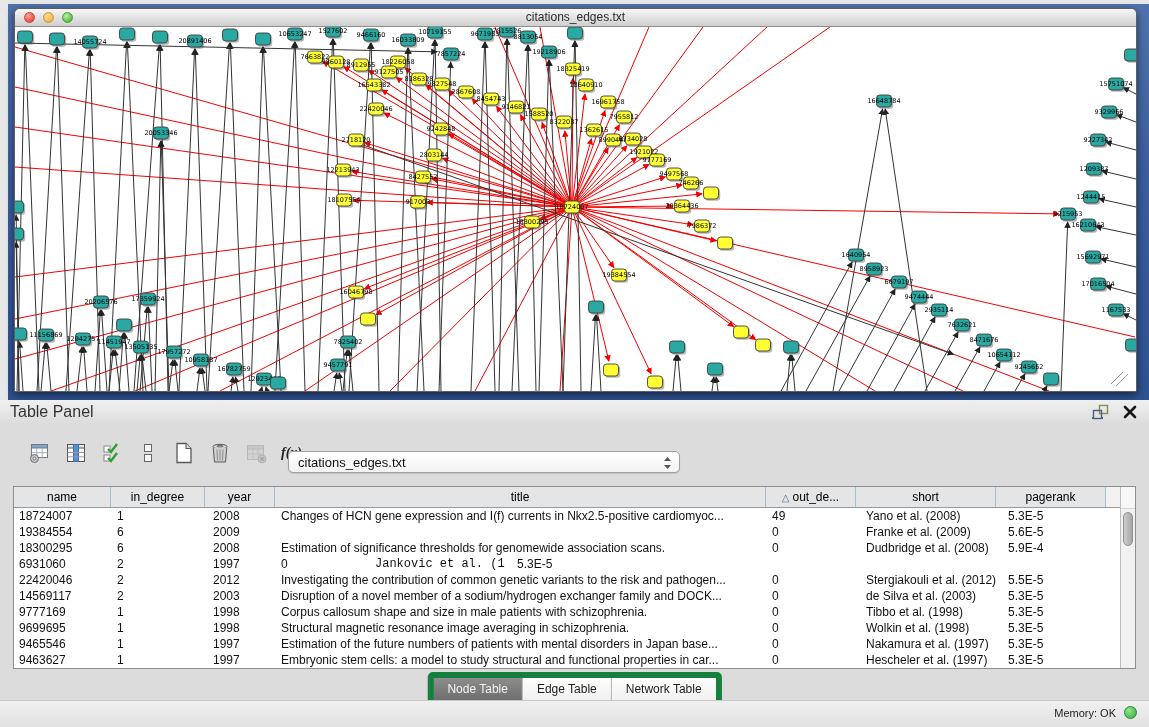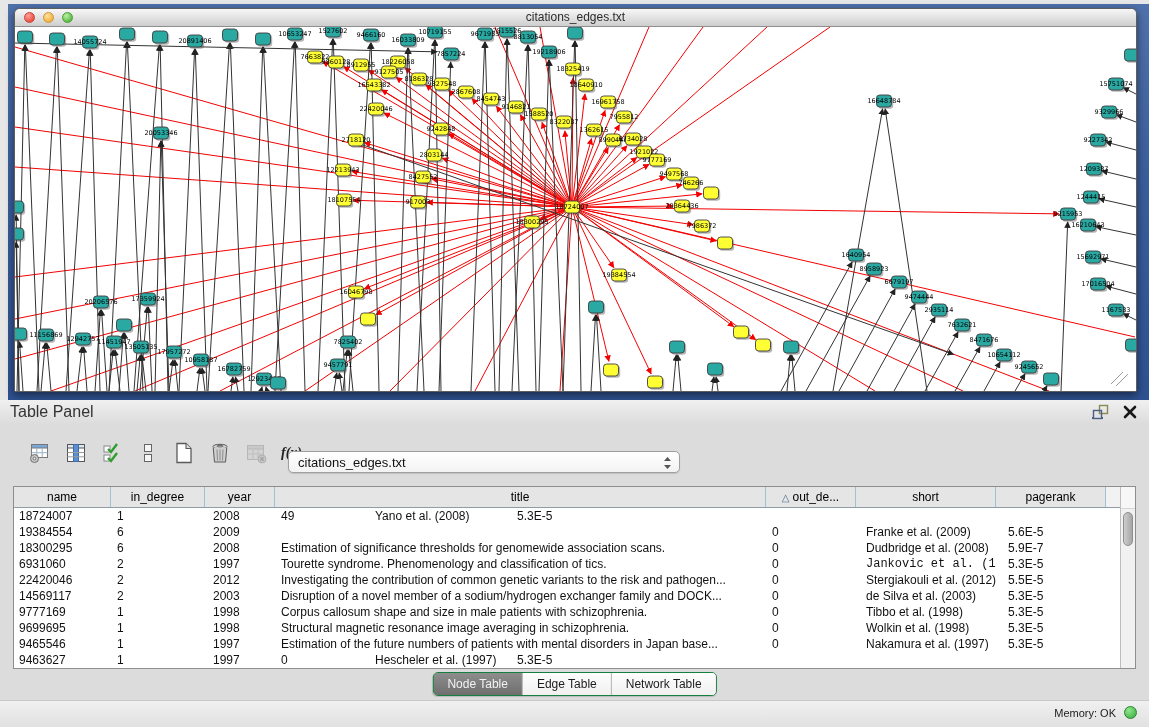--- a/index.html
+++ b/index.html
@@ -77,21 +77,21 @@
   }
   .vscroll .corner{position:absolute;left:0;right:0;top:0;height:21px;background:#f7f7f7;border-bottom:1px solid #d5d5d5}
   .vthumb{
     position:absolute;left:2px;top:25px;width:10px;height:34px;border-radius:6px;
     background:linear-gradient(90deg,#cdcdcd,#a6a6a6);border:1px solid #8f8f8f;box-sizing:border-box;
   }
 
   
   .tabs{
     position:absolute;left:50%;top:672px;transform:translateX(-50%);
-    display:flex;height:22px;border:1px solid #15803d;border-radius:5px;
+    display:flex;height:22px;border:6px solid #15803d;border-radius:5px;
     overflow:hidden;box-shadow:0 1px 1px rgba(0,0,0,.15);
   }
   .tab{font-size:12px;line-height:22px;padding:0 14px;color:#1c1c1c;
        background:linear-gradient(#fefefe,#f0f0f0);border-right:1px solid #b2b2b2;cursor:default}
   .tab:last-child{border-right:none}
   .tab.selected{background:linear-gradient(#8d8d8d,#6e6e6e);color:#f3f3f3}
 
   
   .footer{position:absolute;left:0;bottom:0;width:1149px;height:26px;
           background:linear-gradient(#f0f0f0,#e1e1e1);border-top:1px solid #c8c8c8}
@@ -703,47 +703,47 @@
       <div class="th" style="width: 90px;"><span class="sort-tri">△</span>out_de...</div>
       <div class="th" style="width: 140px;">short</div>
       <div class="th" style="width: 110px;">pagerank</div>
       <div class="th th-fill"></div>
     </div>
   <div class="tbody" id="tbody">
       <div class="tr">
         <div class="td" style="width: 97px; padding-left: 5px;">18724007</div>
         <div class="td" style="width: 94px; padding-left: 6px;">1</div>
         <div class="td" style="width: 70px; padding-left: 8px;">2008</div>
+        <div class="td" style="width: 491px; padding-left: 6px;">Changes of HCN gene expression and I(f) currents in Nkx2.5-positive cardiomyoc...</div>
         <div class="td" style="width: 90px; padding-left: 6px;">49</div>
         <div class="td" style="width: 140px; padding-left: 10px;">Yano et al. (2008)</div>
         <div class="td" style="width: 110px; padding-left: 12px;">5.3E-5</div>
       </div>
       <div class="tr">
         <div class="td" style="width: 97px; padding-left: 5px;">19384554</div>
         <div class="td" style="width: 94px; padding-left: 6px;">6</div>
         <div class="td" style="width: 70px; padding-left: 8px;">2009</div>
         <div class="td" style="width: 491px; padding-left: 6px; margin-top: 44px;">Genome-wide association studies in ADHD.</div>
         <div class="td" style="width: 90px; padding-left: 6px;">0</div>
         <div class="td" style="width: 140px; padding-left: 10px;">Franke et al. (2009)</div>
         <div class="td" style="width: 110px; padding-left: 12px;">5.6E-5</div>
       </div>
       <div class="tr">
         <div class="td" style="width: 97px; padding-left: 5px;">18300295</div>
         <div class="td" style="width: 94px; padding-left: 6px;">6</div>
         <div class="td" style="width: 70px; padding-left: 8px;">2008</div>
         <div class="td" style="width: 491px; padding-left: 6px;">Estimation of significance thresholds for genomewide association scans.</div>
         <div class="td" style="width: 90px; padding-left: 6px;">0</div>
         <div class="td" style="width: 140px; padding-left: 10px;">Dudbridge et al. (2008)</div>
-        <div class="td" style="width: 110px; padding-left: 12px;">5.9E-7</div>
+        <div class="td" style="width: 110px; padding-left: 12px;">5.9E-4</div>
       </div>
       <div class="tr">
         <div class="td" style="width: 97px; padding-left: 5px;">6931060</div>
         <div class="td" style="width: 94px; padding-left: 6px;">2</div>
         <div class="td" style="width: 70px; padding-left: 8px;">1997</div>
-        <div class="td" style="width: 491px; padding-left: 6px;">Tourette syndrome. Phenomenology and classification of tics.</div>
         <div class="td" style="width: 90px; padding-left: 6px;">0</div>
         <div class="td" style="width: 140px; padding-left: 10px; font-family: Liberation Mono, monospace;">Jankovic et al. (1997)</div>
         <div class="td" style="width: 110px; padding-left: 12px;">5.3E-5</div>
       </div>
       <div class="tr">
         <div class="td" style="width: 97px; padding-left: 5px;">22420046</div>
         <div class="td" style="width: 94px; padding-left: 6px;">2</div>
         <div class="td" style="width: 70px; padding-left: 8px;">2012</div>
         <div class="td" style="width: 491px; padding-left: 6px;">Investigating the contribution of common genetic variants to the risk and pathogen...</div>
         <div class="td" style="width: 90px; padding-left: 6px;">0</div>
@@ -783,20 +783,21 @@
         <div class="td" style="width: 70px; padding-left: 8px;">1997</div>
         <div class="td" style="width: 491px; padding-left: 6px;">Estimation of the future numbers of patients with mental disorders in Japan base...</div>
         <div class="td" style="width: 90px; padding-left: 6px;">0</div>
         <div class="td" style="width: 140px; padding-left: 10px;">Nakamura et al. (1997)</div>
         <div class="td" style="width: 110px; padding-left: 12px;">5.3E-5</div>
       </div>
       <div class="tr">
         <div class="td" style="width: 97px; padding-left: 5px;">9463627</div>
         <div class="td" style="width: 94px; padding-left: 6px;">1</div>
         <div class="td" style="width: 70px; padding-left: 8px;">1997</div>
+        <div class="td" style="width: 491px; padding-left: 6px;">Embryonic stem cells: a model to study structural and functional properties in car...</div>
         <div class="td" style="width: 90px; padding-left: 6px;">0</div>
         <div class="td" style="width: 140px; padding-left: 10px;">Hescheler et al. (1997)</div>
         <div class="td" style="width: 110px; padding-left: 12px;">5.3E-5</div>
       </div>
     </div>
   <div class="vscroll">
     <div class="corner"></div>
     <div class="vthumb"></div>
   </div>
 </div>

